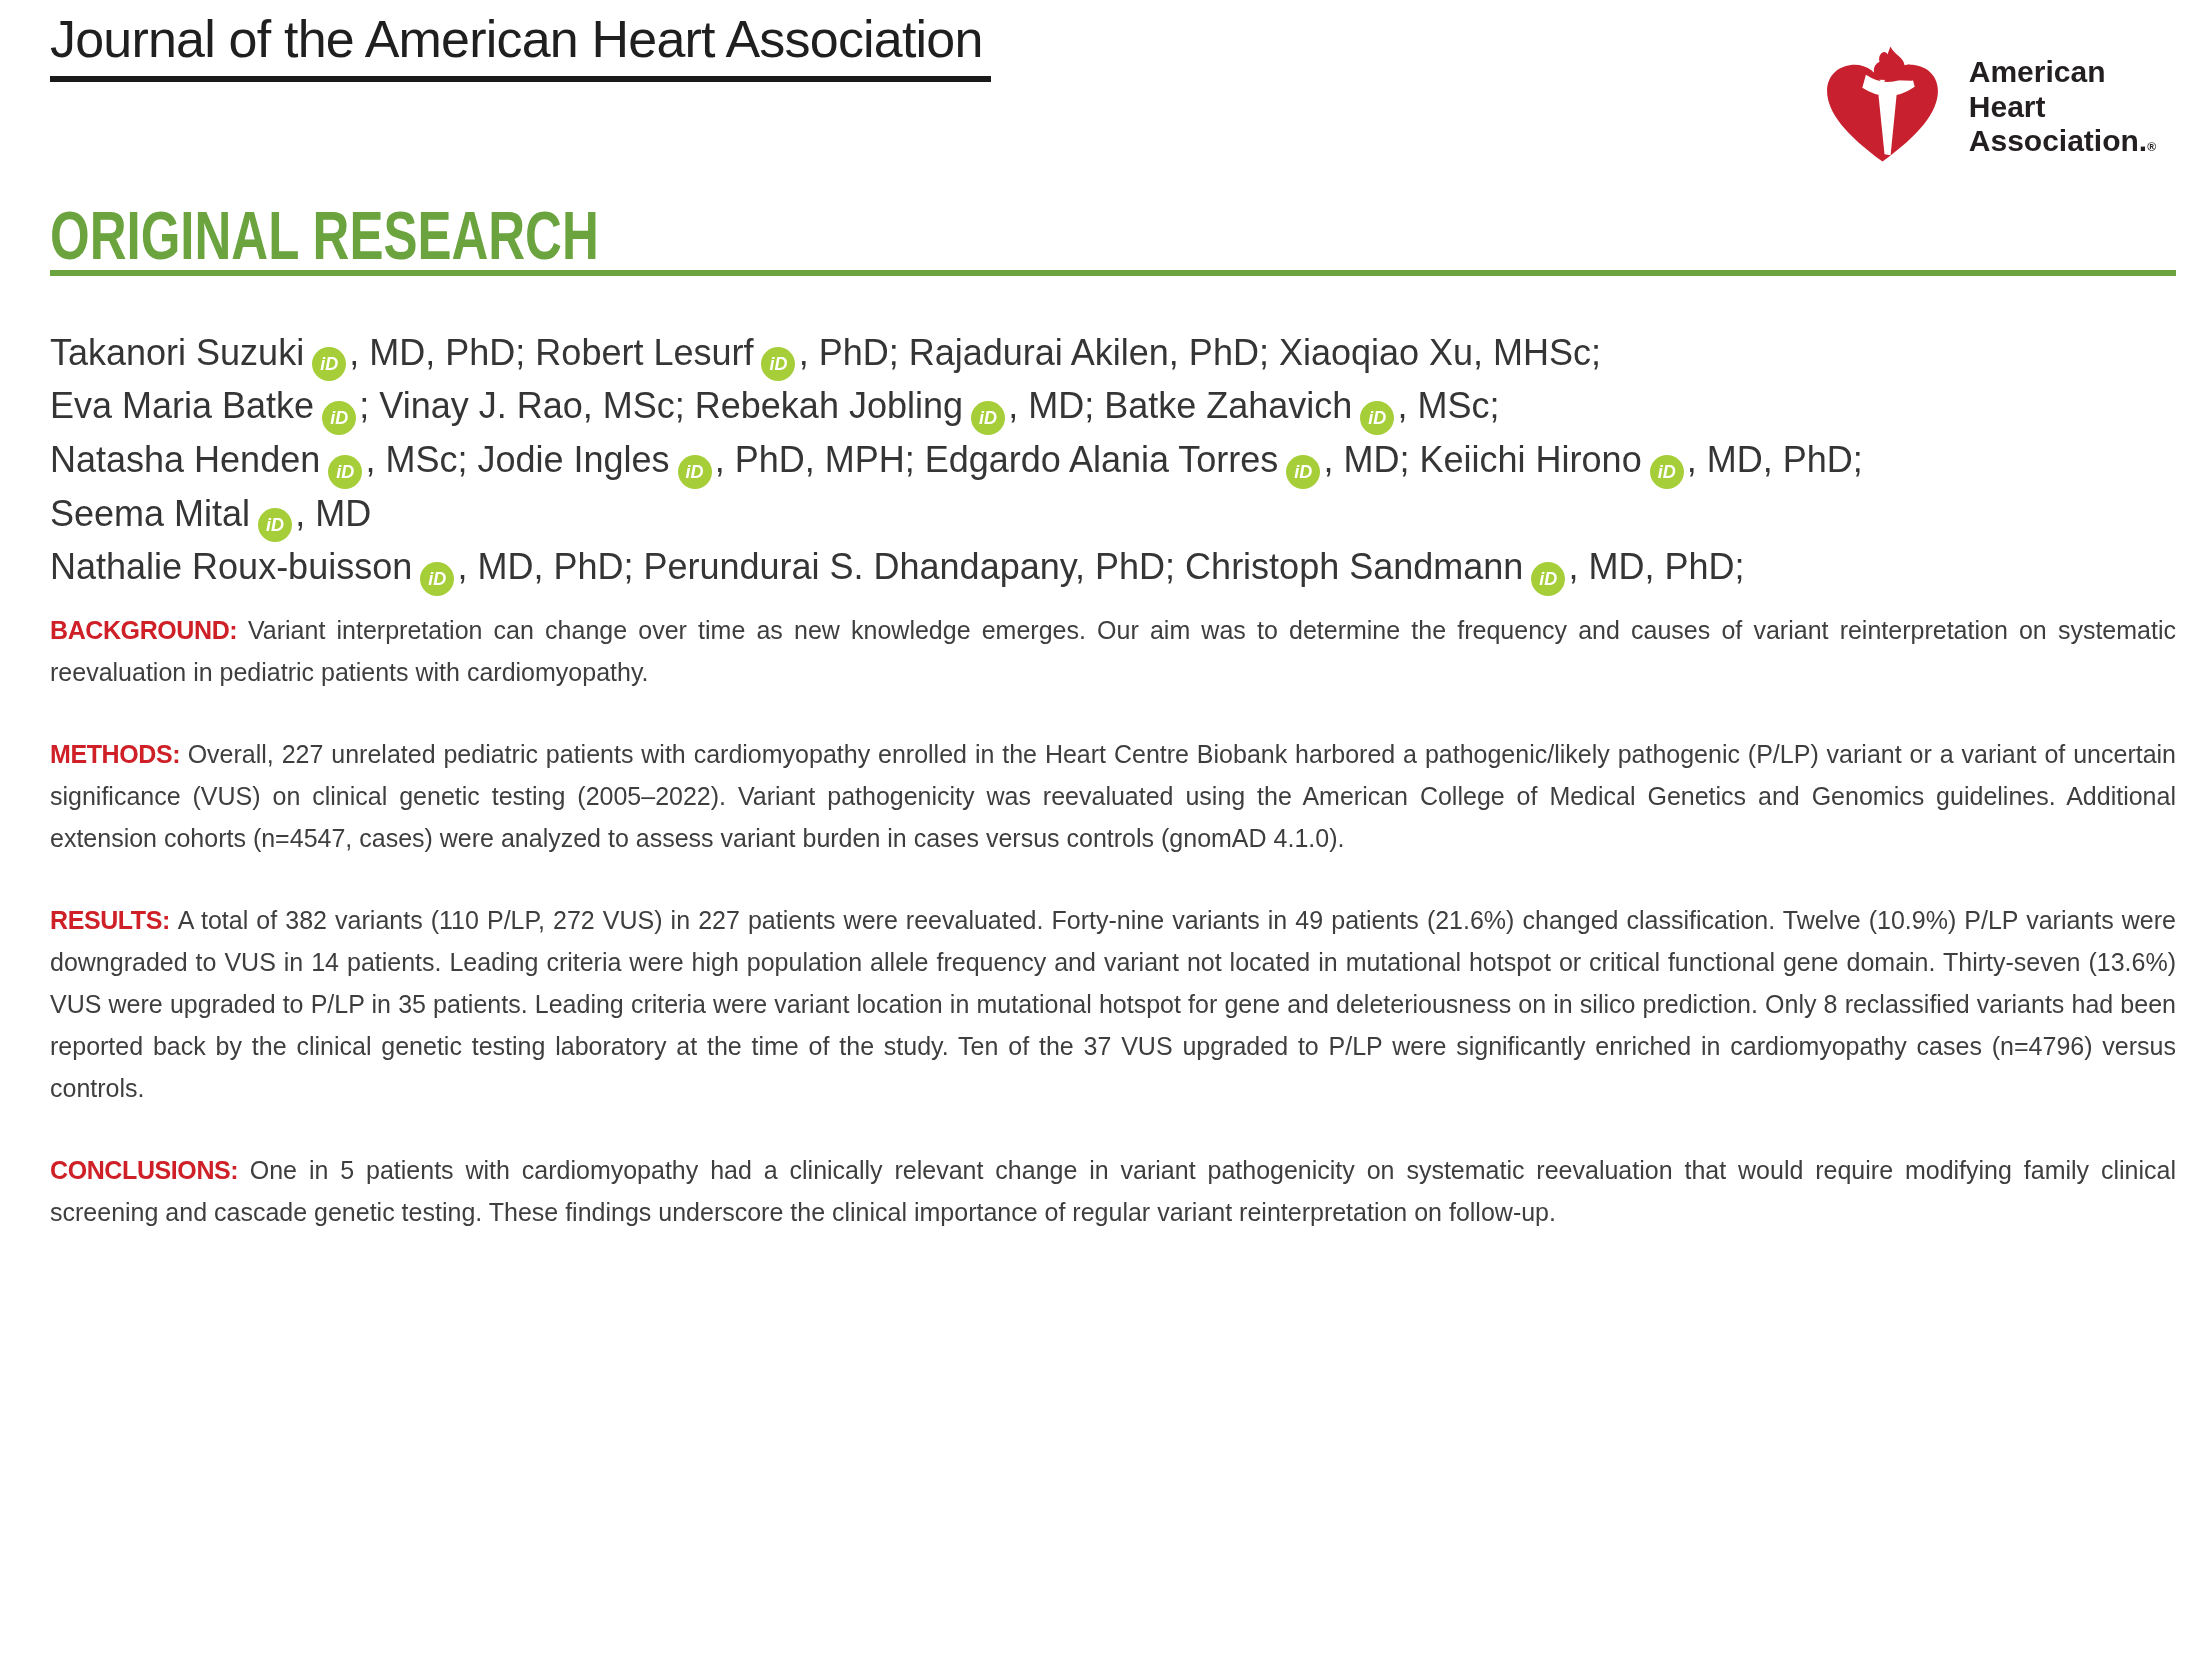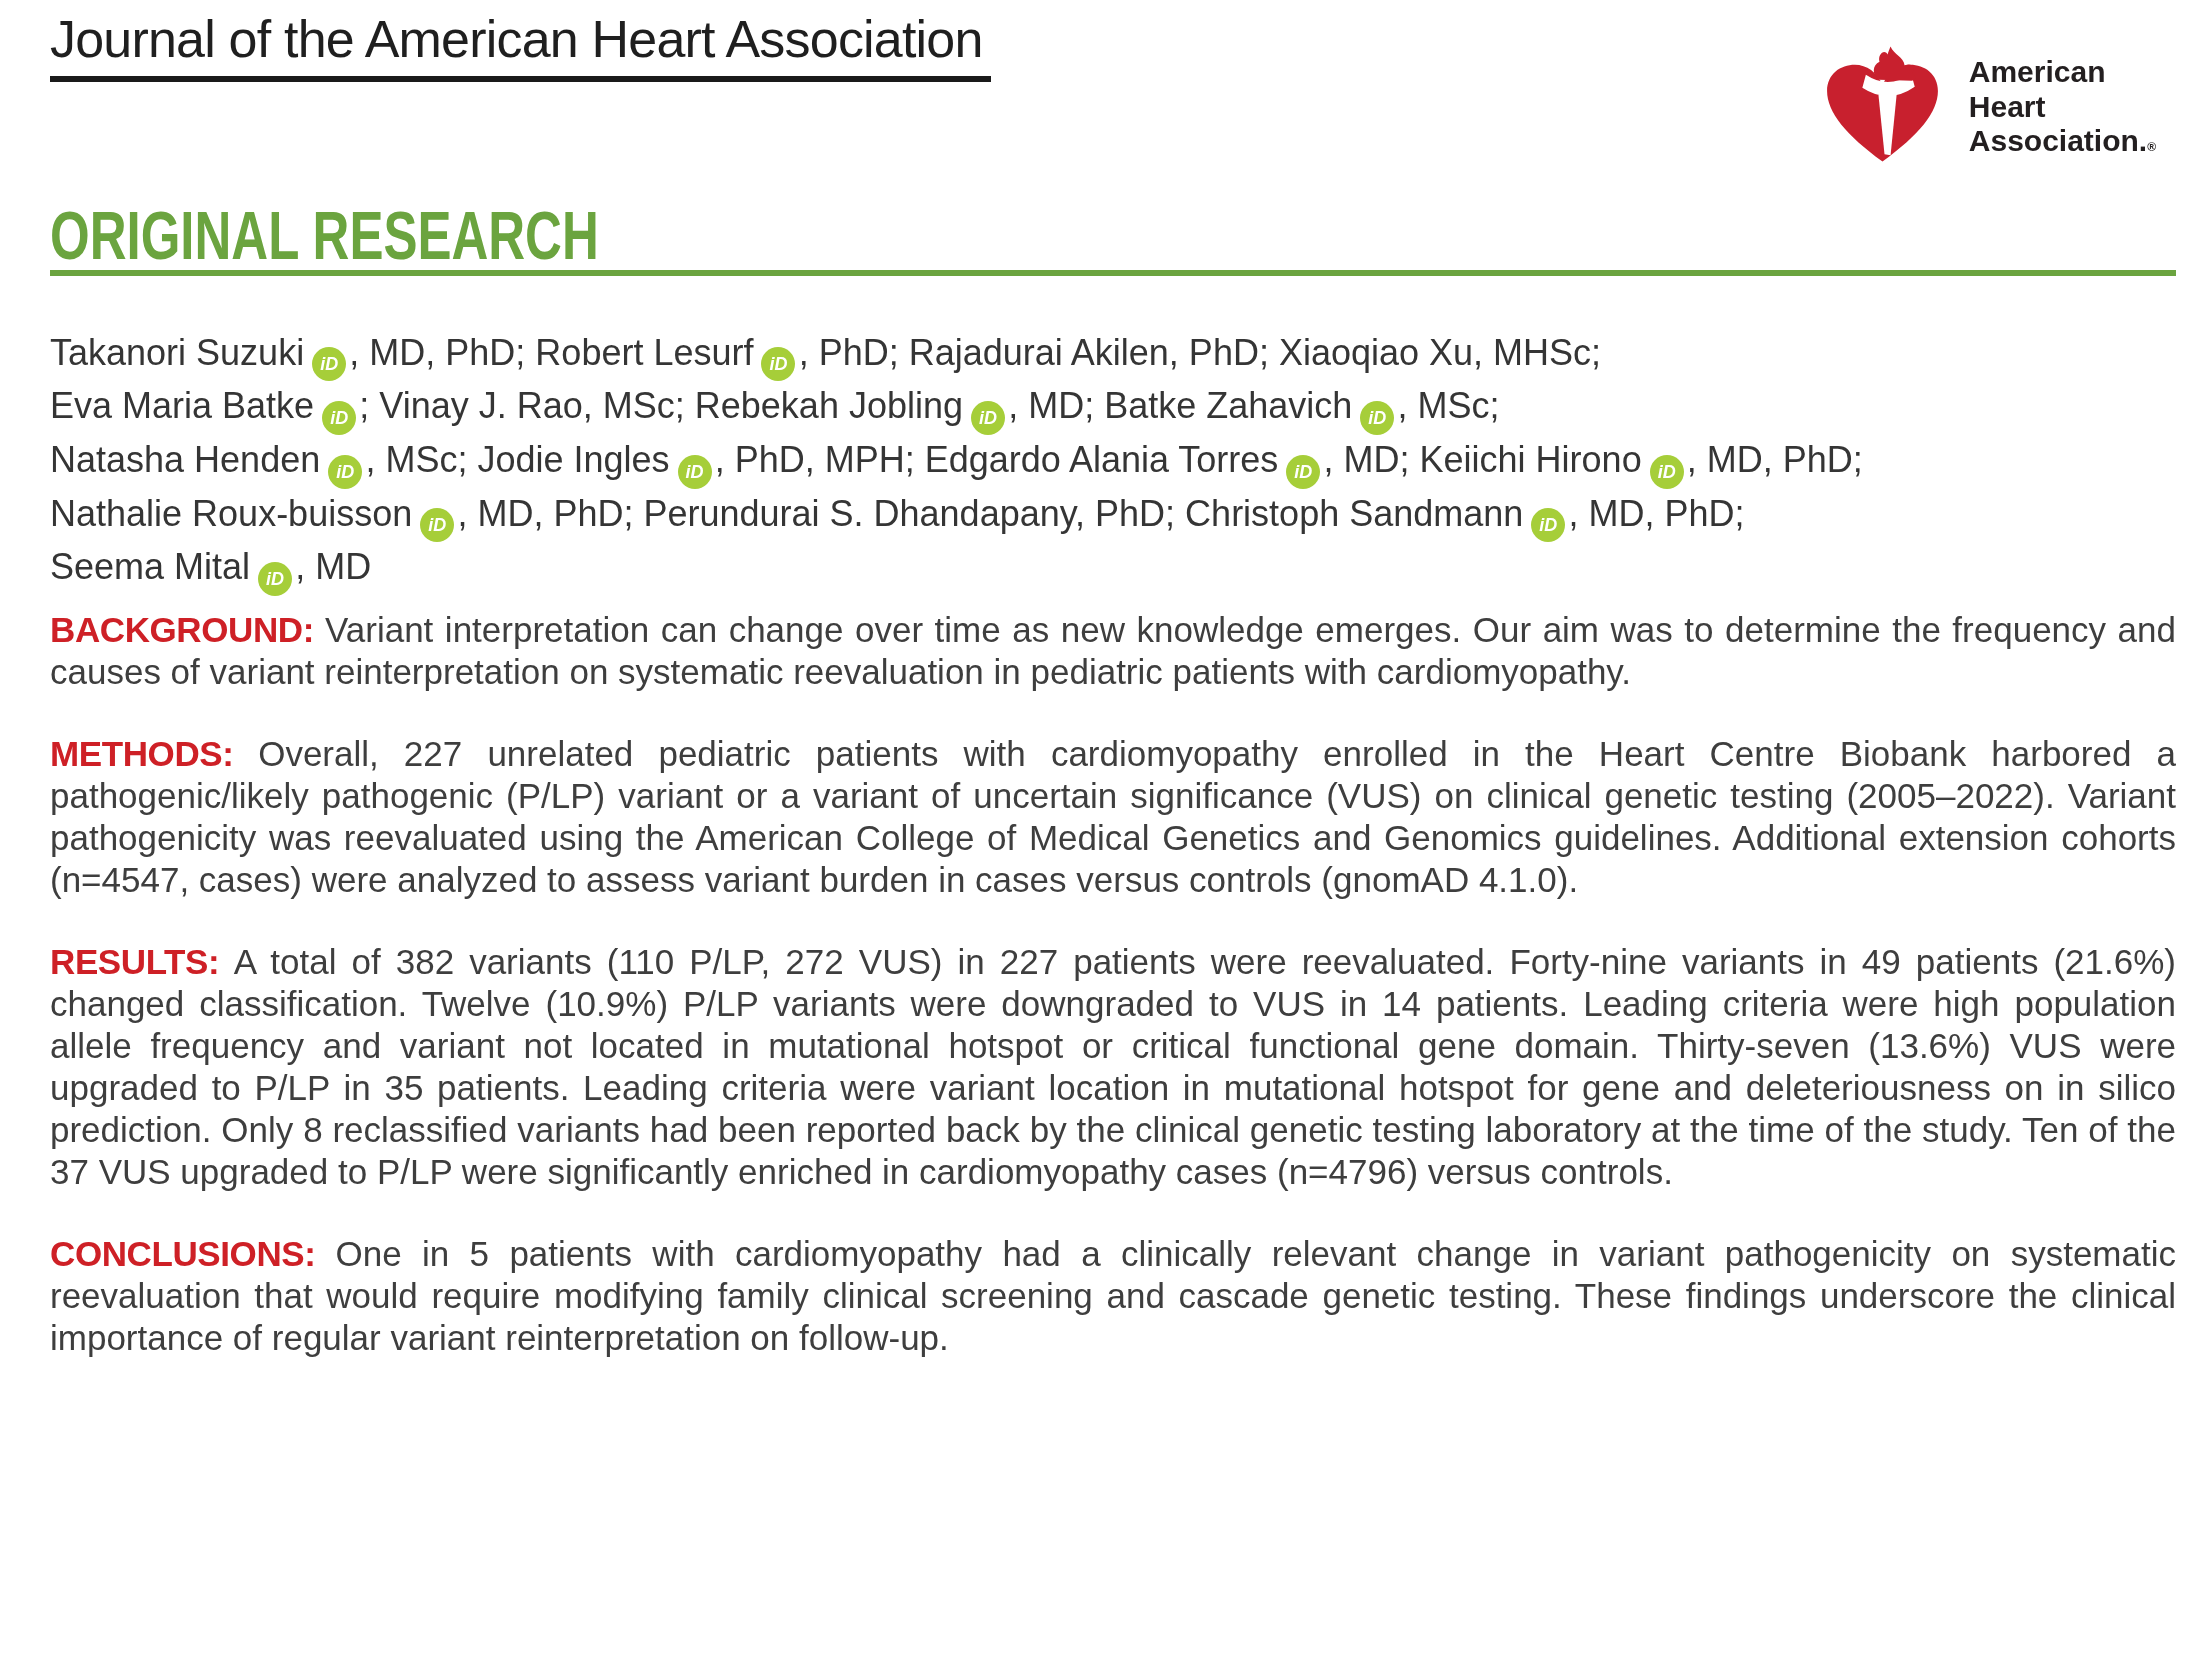--- a/index.html
+++ b/index.html
@@ -74,21 +74,21 @@
     width:34px;height:34px;border-radius:50%;
     background:var(--orcid-green);color:#fff;
     font-size:18px;font-weight:700;font-style:italic;
     margin:0 3.2px 0 8px;vertical-align:-5.7px;
     line-height:1;
   }
 
   
   .abstract{margin-top:13px;}
   .abs-sec{
-    font-size:35px;line-height:42px;color:var(--body-text);
+    font-size:25px;line-height:42px;color:var(--body-text);
     text-align:justify;margin-bottom:40px;
   }
   .abs-label{
     color:var(--section-red);font-weight:700;letter-spacing:-0.4px;
   }
 </style>
 </head>
 <body>
 
 <div class="page">
@@ -130,22 +130,22 @@
 
   <div class="kicker-wrap">
     <span class="kicker">ORIGINAL RESEARCH</span>
   </div>
 
 
   <div class="authors">
       <div class="author-line"><span>Takanori Suzuki</span><span class="orcid">iD</span><span>, MD, PhD; </span><span>Robert Lesurf</span><span class="orcid">iD</span><span>, PhD; </span><span>Rajadurai Akilen</span><span>, PhD; </span><span>Xiaoqiao Xu</span><span>, MHSc;</span></div>
       <div class="author-line"><span>Eva Maria Batke</span><span class="orcid">iD</span><span>; </span><span>Vinay J. Rao</span><span>, MSc; </span><span>Rebekah Jobling</span><span class="orcid">iD</span><span>, MD; </span><span>Batke Zahavich</span><span class="orcid">iD</span><span>, MSc;</span></div>
       <div class="author-line"><span>Natasha Henden</span><span class="orcid">iD</span><span>, MSc; </span><span>Jodie Ingles</span><span class="orcid">iD</span><span>, PhD, MPH; </span><span>Edgardo Alania Torres</span><span class="orcid">iD</span><span>, MD; </span><span>Keiichi Hirono</span><span class="orcid">iD</span><span>, MD, PhD;</span></div>
+      <div class="author-line"><span>Seema Mital</span><span class="orcid">iD</span><span>, MD</span></div>
       <div class="author-line"><span>Nathalie Roux-buisson</span><span class="orcid">iD</span><span>, MD, PhD; </span><span>Perundurai S. Dhandapany</span><span>, PhD; </span><span>Christoph Sandmann</span><span class="orcid">iD</span><span>, MD, PhD;</span></div>
-      <div class="author-line"><span>Seema Mital</span><span class="orcid">iD</span><span>, MD</span></div>
     </div>
 
   <section class="abstract">
       <p class="abs-sec"><span class="abs-label">BACKGROUND: </span><span class="abs-text">Variant interpretation can change over time as new knowledge emerges. Our aim was to determine the frequency and causes of variant reinterpretation on systematic reevaluation in pediatric patients with cardiomyopathy.</span></p>
       <p class="abs-sec"><span class="abs-label">METHODS: </span><span class="abs-text">Overall, 227 unrelated pediatric patients with cardiomyopathy enrolled in the Heart Centre Biobank harbored a pathogenic/likely pathogenic (P/LP) variant or a variant of uncertain significance (VUS) on clinical genetic testing (2005–2022). Variant pathogenicity was reevaluated using the American College of Medical Genetics and Genomics guidelines. Additional extension cohorts (n=4547, cases) were analyzed to assess variant burden in cases versus controls (gnomAD 4.1.0).</span></p>
       <p class="abs-sec"><span class="abs-label">RESULTS: </span><span class="abs-text">A total of 382 variants (110 P/LP, 272 VUS) in 227 patients were reevaluated. Forty-nine variants in 49 patients (21.6%) changed classification. Twelve (10.9%) P/LP variants were downgraded to VUS in 14 patients. Leading criteria were high population allele frequency and variant not located in mutational hotspot or critical functional gene domain. Thirty-seven (13.6%) VUS were upgraded to P/LP in 35 patients. Leading criteria were variant location in mutational hotspot for gene and deleteriousness on in silico prediction. Only 8 reclassified variants had been reported back by the clinical genetic testing laboratory at the time of the study. Ten of the 37 VUS upgraded to P/LP were significantly enriched in cardiomyopathy cases (n=4796) versus controls.</span></p>
       <p class="abs-sec"><span class="abs-label">CONCLUSIONS: </span><span class="abs-text">One in 5 patients with cardiomyopathy had a clinically relevant change in variant pathogenicity on systematic reevaluation that would require modifying family clinical screening and cascade genetic testing. These findings underscore the clinical importance of regular variant reinterpretation on follow-up.</span></p>
     </section>
 
 </div>

